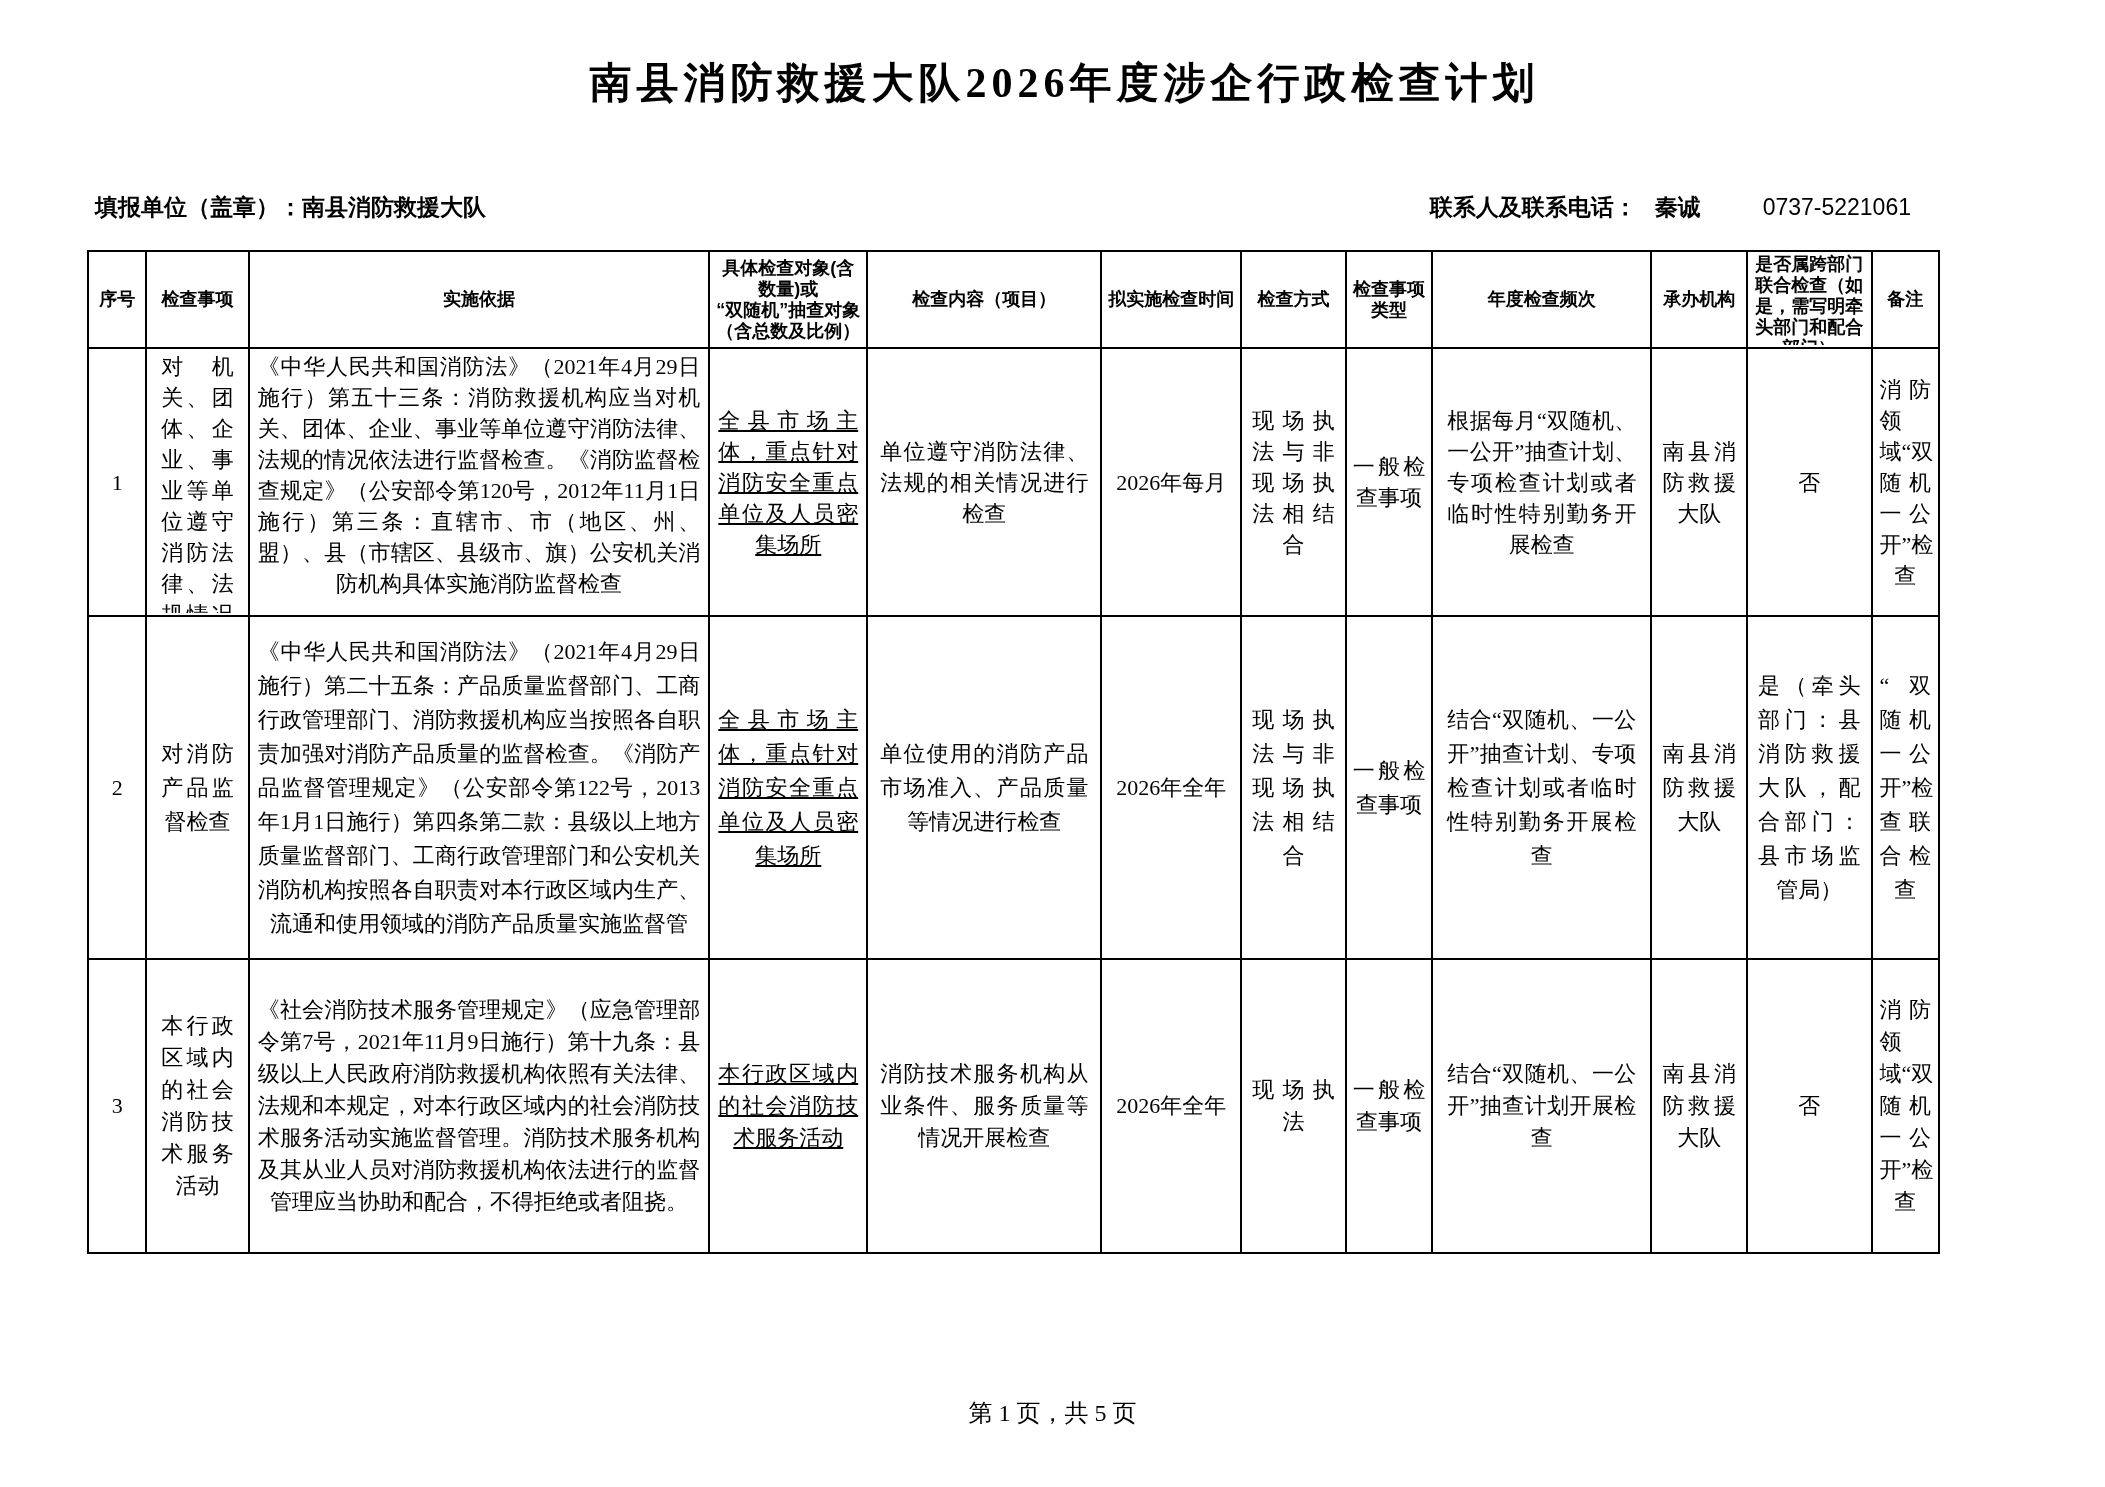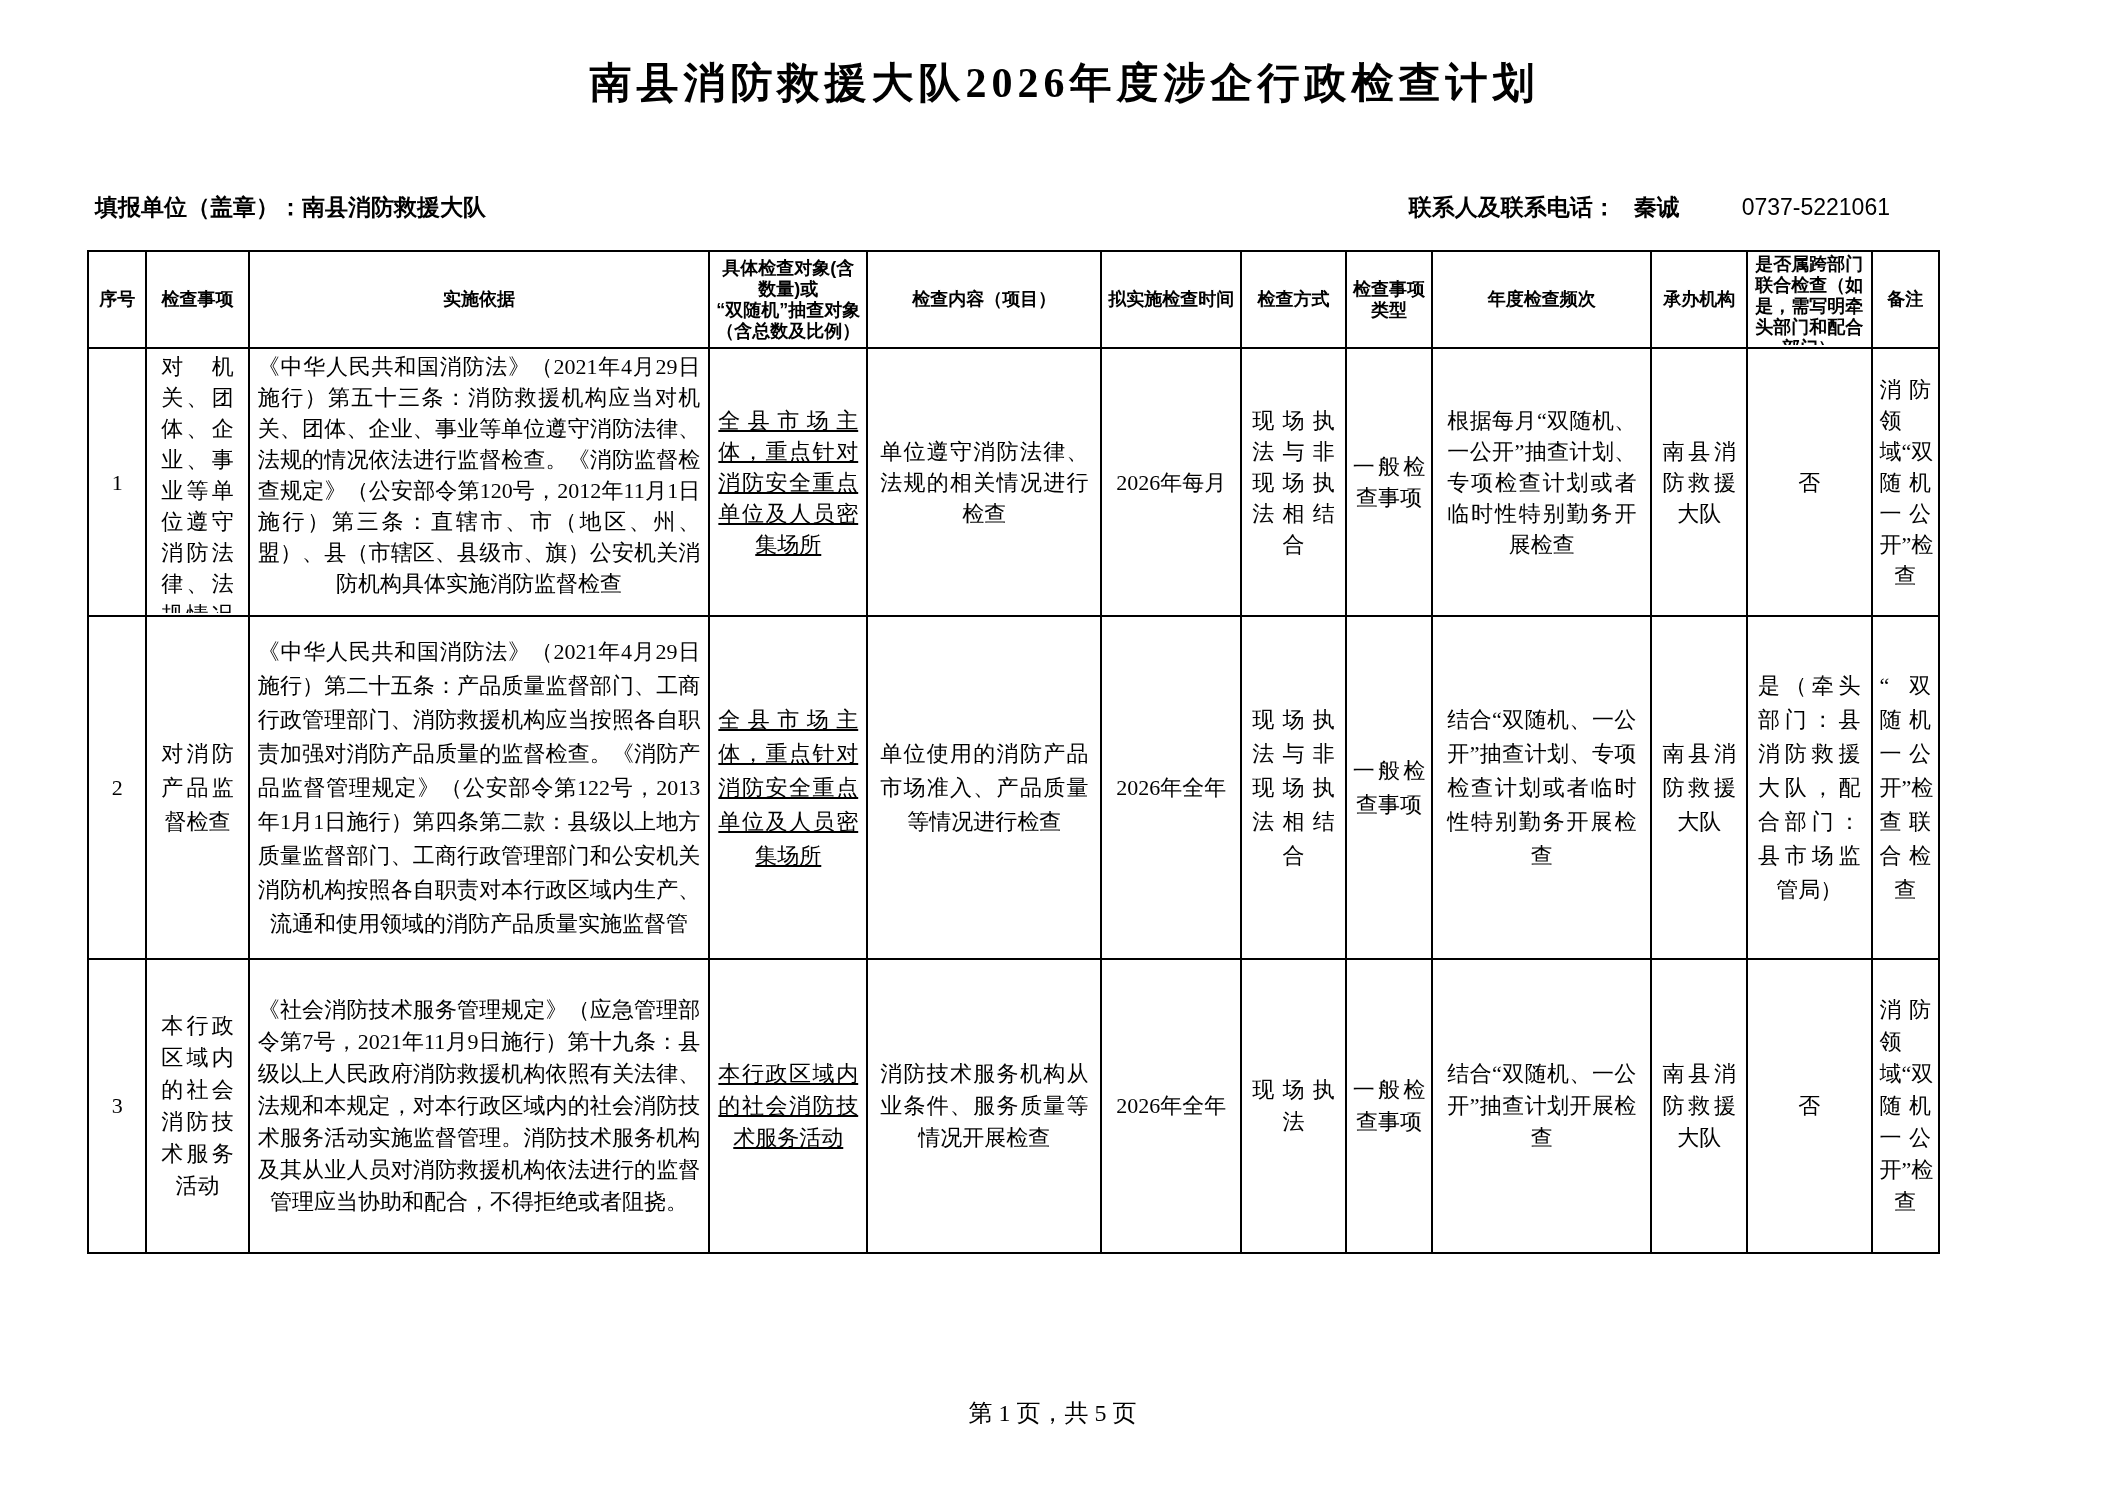--- a/index.html
+++ b/index.html
@@ -17,21 +17,21 @@
     font-size:42px;font-weight:bold;letter-spacing:5px;
     font-family:"Liberation Serif", serif;
   }
 
   .meta-row{
     position:absolute;top:192px;left:87px;width:1853px;
     display:flex;justify-content:space-between;align-items:baseline;
     font-size:23px;font-weight:bold;
   }
   .meta-left{margin-left:8px;}
-  .meta-right{margin-right:50px;display:flex;align-items:baseline;}
+  .meta-right{margin-right:29px;display:flex;align-items:baseline;}
   .contact-name{margin-left:18px;}
   .contact-phone{margin-left:62px;font-family:"Liberation Sans", sans-serif;font-weight:normal;}
 
   table.plan{
     position:absolute;top:250px;left:87px;
     border-collapse:collapse;table-layout:fixed;
     width:1853px;
     background:#fff;
   }
   table.plan th, table.plan td{

